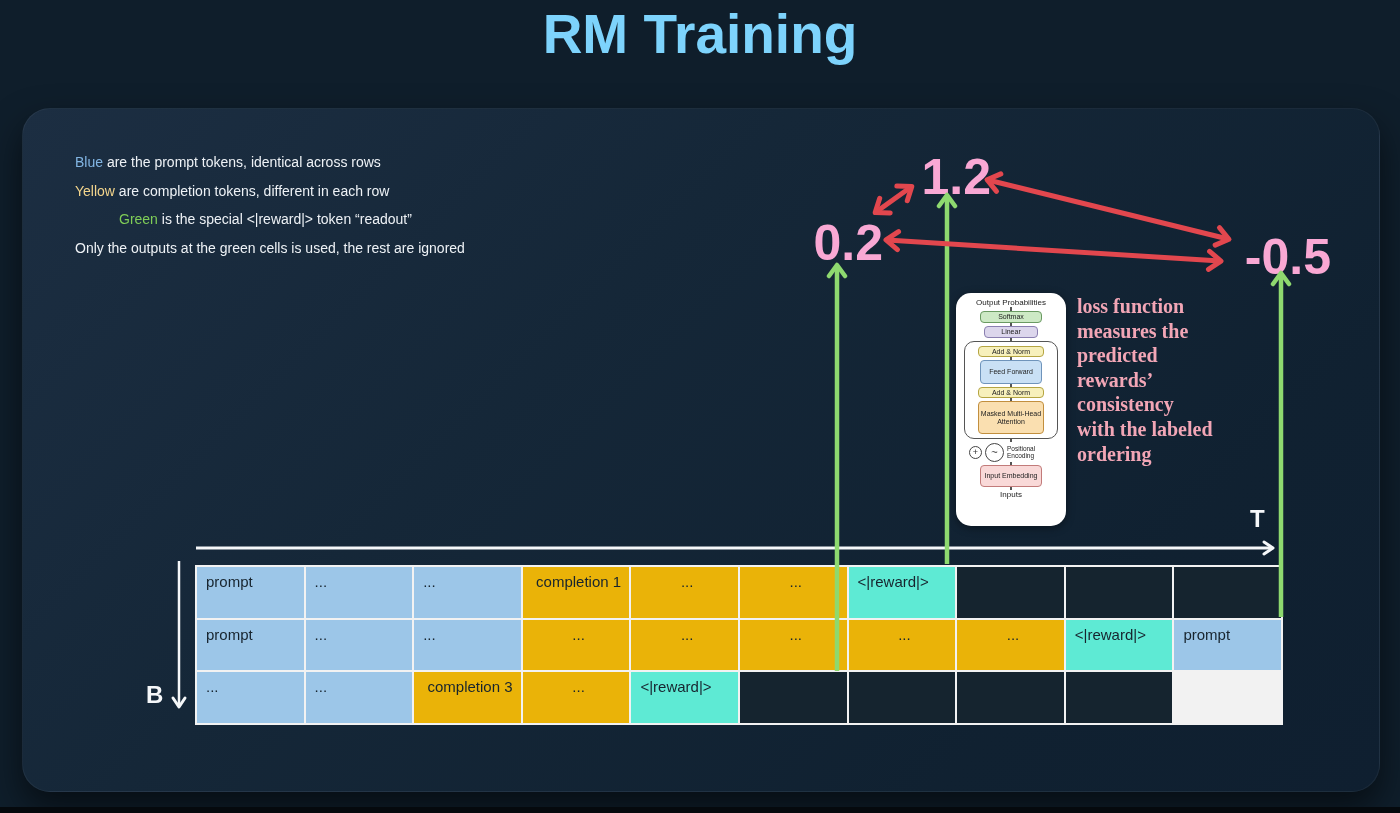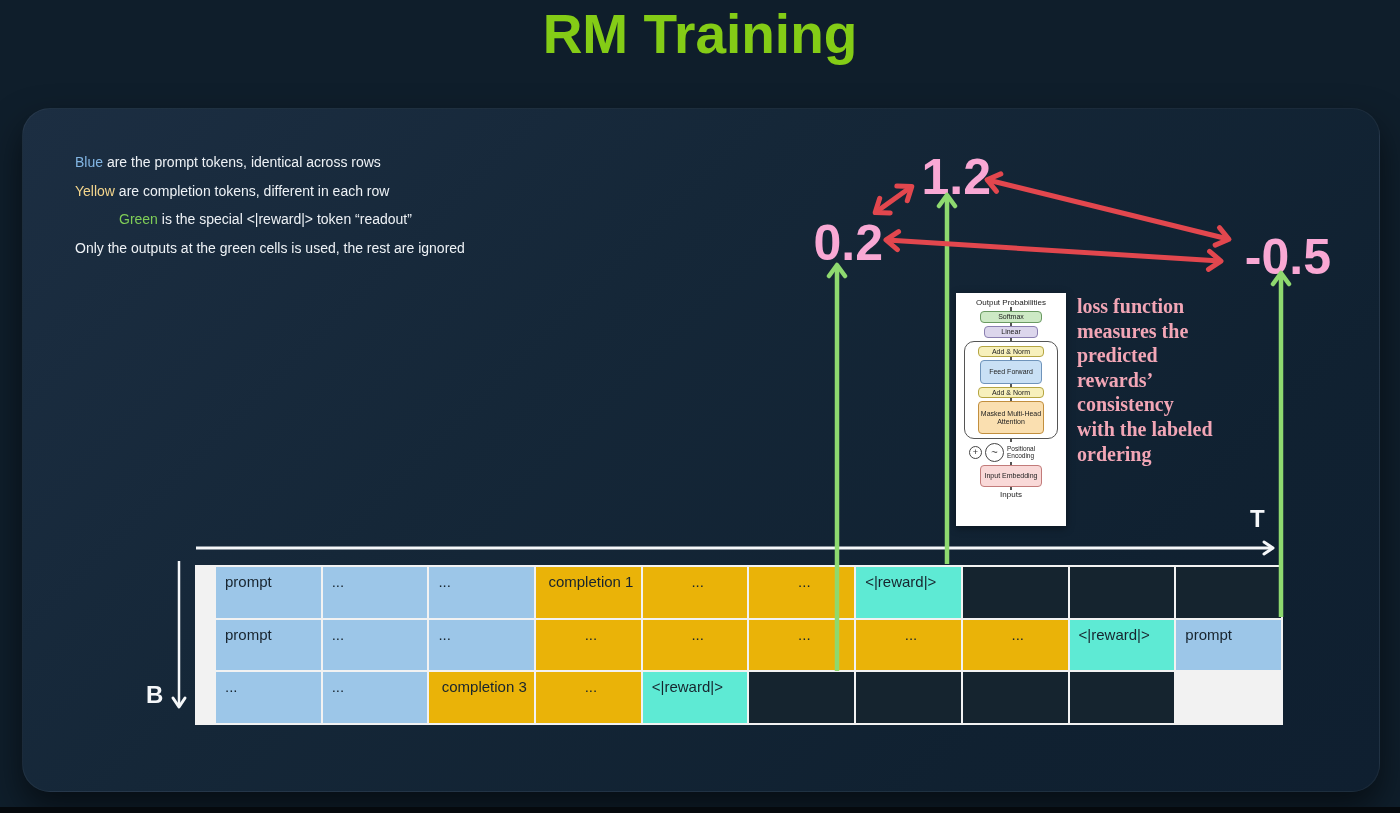--- a/index.html
+++ b/index.html
@@ -3,21 +3,21 @@
 <meta charset="utf-8">
 <style>
   html,body{margin:0;padding:0;}
   body{
     width:1400px;height:813px;position:relative;overflow:hidden;
     background:#0f1e2b;
     font-family:"Liberation Sans","DejaVu Sans",sans-serif;
   }
   .slide-title{
     position:absolute;top:2px;left:0;width:100%;text-align:center;
-    font-size:55px;font-weight:700;color:#84cc16;letter-spacing:0px;
+    font-size:55px;font-weight:700;color:#7dd3fc;letter-spacing:0px;
   }
   .panel{
     position:absolute;left:22px;top:108px;width:1356px;height:682px;
     border-radius:28px;
     background:linear-gradient(135deg,#1c2e42 0%,#152738 38%,#102131 78%,#0f1f30 100%);
     box-shadow:0 16px 34px rgba(0,0,0,0.55);
     border:1px solid rgba(255,255,255,0.05);
   }
   .legend{position:absolute;left:75px;top:148px;font-size:14px;line-height:28.7px;color:#eef2f6;}
   .legend .lead[data-color="blue"]{color:#82b5e3;}
@@ -29,38 +29,38 @@
   #reward-0{left:797px;top:214px;width:86px;}
   #reward-1{left:905px;top:148px;width:86px;}
   #reward-2{left:1227px;top:228px;width:104px;}
   .axis-label{position:absolute;font-size:24px;font-weight:700;color:#f5f7f9;}
   #t-label{left:1250px;top:505px;}
   #b-label{left:146px;top:681px;}
   
   .token-table{
     position:absolute;left:195px;top:565px;width:1088px;height:160px;
     display:grid;grid-template-columns:repeat(10,1fr);grid-template-rows:repeat(3,1fr);
-    gap:2px;background:#f2f2f2;border:2.5px solid #f2f2f2;box-sizing:border-box;padding-left:19px;
+    gap:2px;background:#f2f2f2;border:2.5px solid #f2f2f2;box-sizing:border-box;
   }
   .cell{
     padding:6px 4px 0 9px;font-size:15px;line-height:18px;color:#17242e;overflow:hidden;
   }
   .cell[data-type="blue"]{background:#9cc6e8;}
   .cell[data-type="yellow"]{background:#eab308;text-align:center;}
   .cell[data-type="green"]{background:#5eead4;}
   .cell[data-type="empty"]{background:#15242f;}
   
   .overlay{position:absolute;left:0;top:0;width:1400px;height:813px;z-index:5;pointer-events:none;}
   
   .loss-note{position:absolute;left:1077px;top:294px;font-size:20px;font-weight:700;
     color:#f2a6b6;line-height:24.6px;font-family:Liberation Serif, serif;}
   
   .tf-box{
     position:absolute;left:956px;top:293px;width:110px;height:233px;background:#ffffff;
-    border-radius:0;box-shadow:0 2px 8px rgba(0,0,0,0.4);
+    border-radius:15px;box-shadow:0 2px 8px rgba(0,0,0,0.4);
     display:flex;flex-direction:column;align-items:center;padding-top:5px;box-sizing:border-box;
     color:#222;
   }
   .tf-outlabel{font-size:8px;line-height:9px;text-align:center;width:70px;}
   .tf-inputs{font-size:8px;line-height:9px;text-align:right;}
   .tf-node{border:1px solid #777;border-radius:4px;font-size:7px;line-height:8px;
     text-align:center;display:flex;align-items:center;justify-content:center;box-sizing:border-box;}
   .tf-softmax{width:62px;height:12px;background:#cde9c5;border-color:#6a9a62;}
   .tf-linear{width:54px;height:12px;background:#dcd6ec;border-color:#8a7fb0;}
   .tf-stack{width:94px;border:1px solid #555;border-radius:10px;padding:4px 3px;

